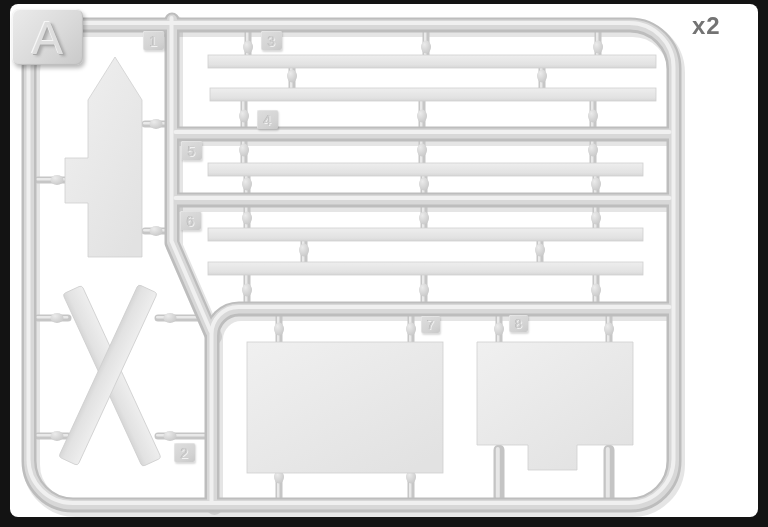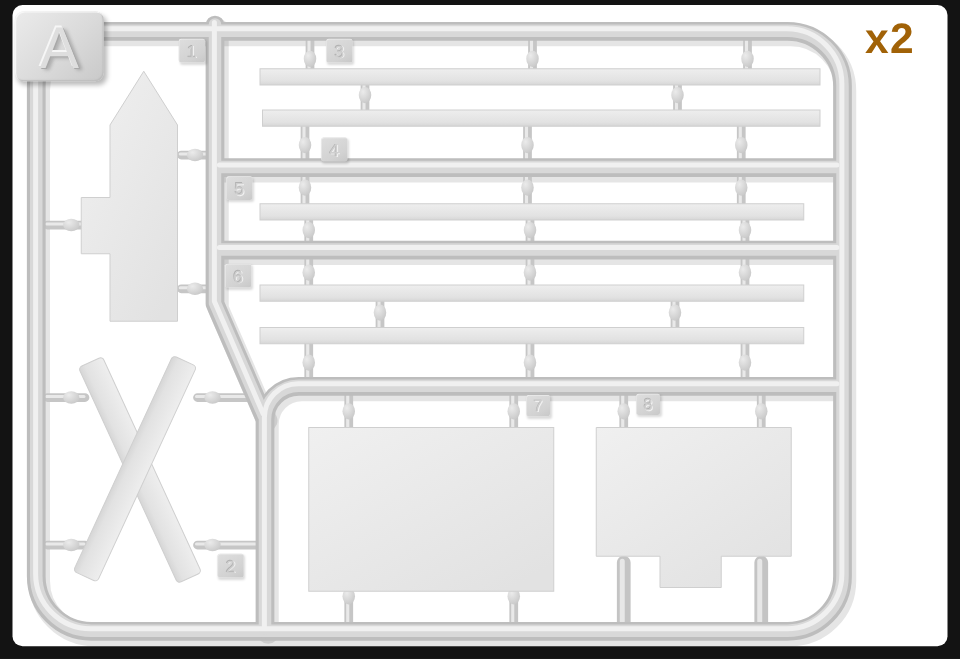--- a/index.html
+++ b/index.html
@@ -9,21 +9,21 @@
     font-family:"Liberation Sans",sans-serif;
   }
   #page{
     position:absolute;left:10px;top:4px;width:748px;height:513px;
     background:#ffffff;border-radius:8px;
   }
   #sprue-svg{position:absolute;left:0;top:0;}
   
   #copies{
     position:absolute;left:692px;top:12px;width:60px;
-    font-size:34px;font-weight:bold;color:#a16207;letter-spacing:1px;
+    font-size:24px;font-weight:bold;color:#737373;letter-spacing:1px;
   }
   
   #tab-a{
     position:absolute;left:12px;top:9px;width:71px;height:56px;
     border-radius:7px;
     background:linear-gradient(135deg,#ebebeb 0%,#dadada 55%,#c9c9c9 100%);
     box-shadow:2px 3px 4px rgba(0,0,0,0.28), inset 1px 1px 0 #f7f7f7, inset -1px -1px 1px #bdbdbd;
     display:flex;align-items:center;justify-content:center;
   }
   #tab-a .letter{

